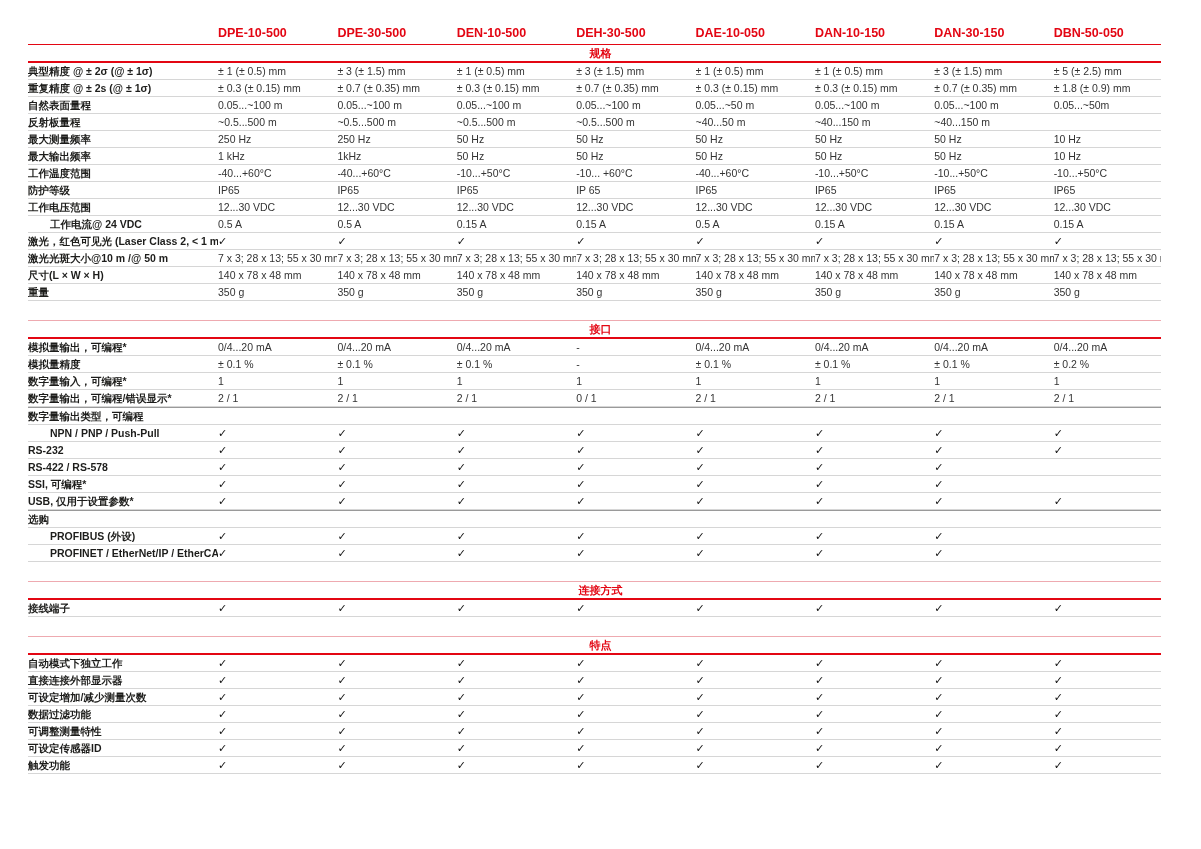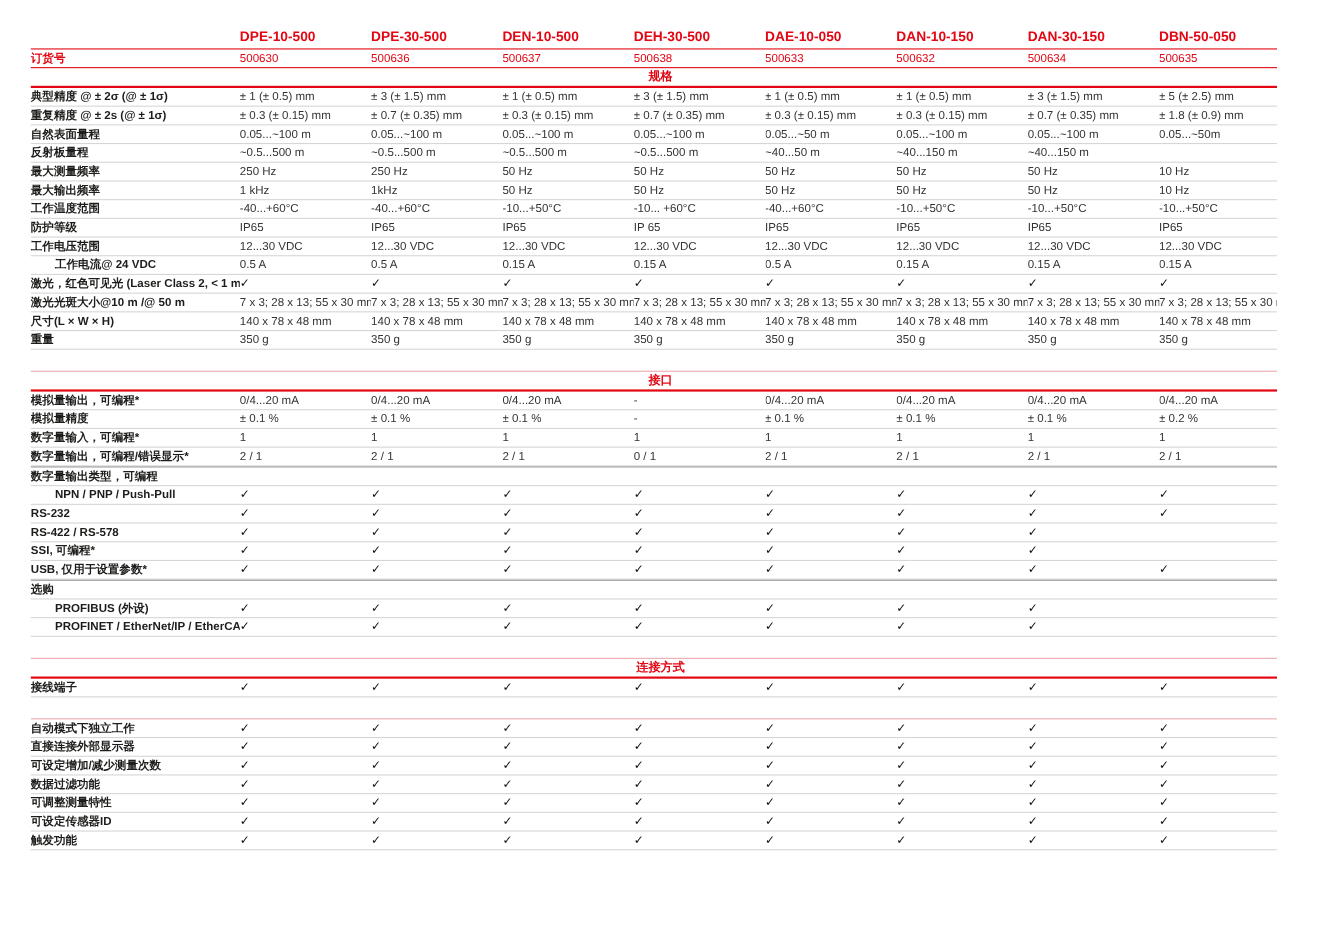--- a/index.html
+++ b/index.html
@@ -72,31 +72,20 @@
         <div class="cell label-cell"></div>
         <div class="cell">DPE-10-500</div>
         <div class="cell">DPE-30-500</div>
         <div class="cell">DEN-10-500</div>
         <div class="cell">DEH-30-500</div>
         <div class="cell">DAE-10-050</div>
         <div class="cell">DAN-10-150</div>
         <div class="cell">DAN-30-150</div>
         <div class="cell">DBN-50-050</div>
       </div>
-      <div class="row order-row">
-        <div class="cell label-cell">订货号</div>
-        <div class="cell value-cell">500630</div>
-        <div class="cell value-cell">500636</div>
-        <div class="cell value-cell">500637</div>
-        <div class="cell value-cell">500638</div>
-        <div class="cell value-cell">500633</div>
-        <div class="cell value-cell">500632</div>
-        <div class="cell value-cell">500634</div>
-        <div class="cell value-cell">500635</div>
-      </div>
       <div class="section first">
         <div class="section-title-row">规格</div>
         <div class="row">
           <div class="cell label-cell">典型精度 @ ± 2σ (@ ± 1σ)</div>
           <div class="cell value-cell">± 1 (± 0.5) mm</div>
           <div class="cell value-cell">± 3 (± 1.5) mm</div>
           <div class="cell value-cell">± 1 (± 0.5) mm</div>
           <div class="cell value-cell">± 3 (± 1.5) mm</div>
           <div class="cell value-cell">± 1 (± 0.5) mm</div>
           <div class="cell value-cell">± 1 (± 0.5) mm</div>
@@ -401,20 +390,21 @@
           <div class="cell value-cell check">✓</div>
           <div class="cell value-cell check">✓</div>
           <div class="cell value-cell check">✓</div>
           <div class="cell value-cell check">✓</div>
           <div class="cell value-cell check">✓</div>
           <div class="cell value-cell check">✓</div>
           <div class="cell value-cell check">✓</div>
         </div>
       </div>
       <div class="section">
+        <div class="section-title-row">特点</div>
         <div class="row">
           <div class="cell label-cell">自动模式下独立工作</div>
           <div class="cell value-cell check">✓</div>
           <div class="cell value-cell check">✓</div>
           <div class="cell value-cell check">✓</div>
           <div class="cell value-cell check">✓</div>
           <div class="cell value-cell check">✓</div>
           <div class="cell value-cell check">✓</div>
           <div class="cell value-cell check">✓</div>
           <div class="cell value-cell check">✓</div>

